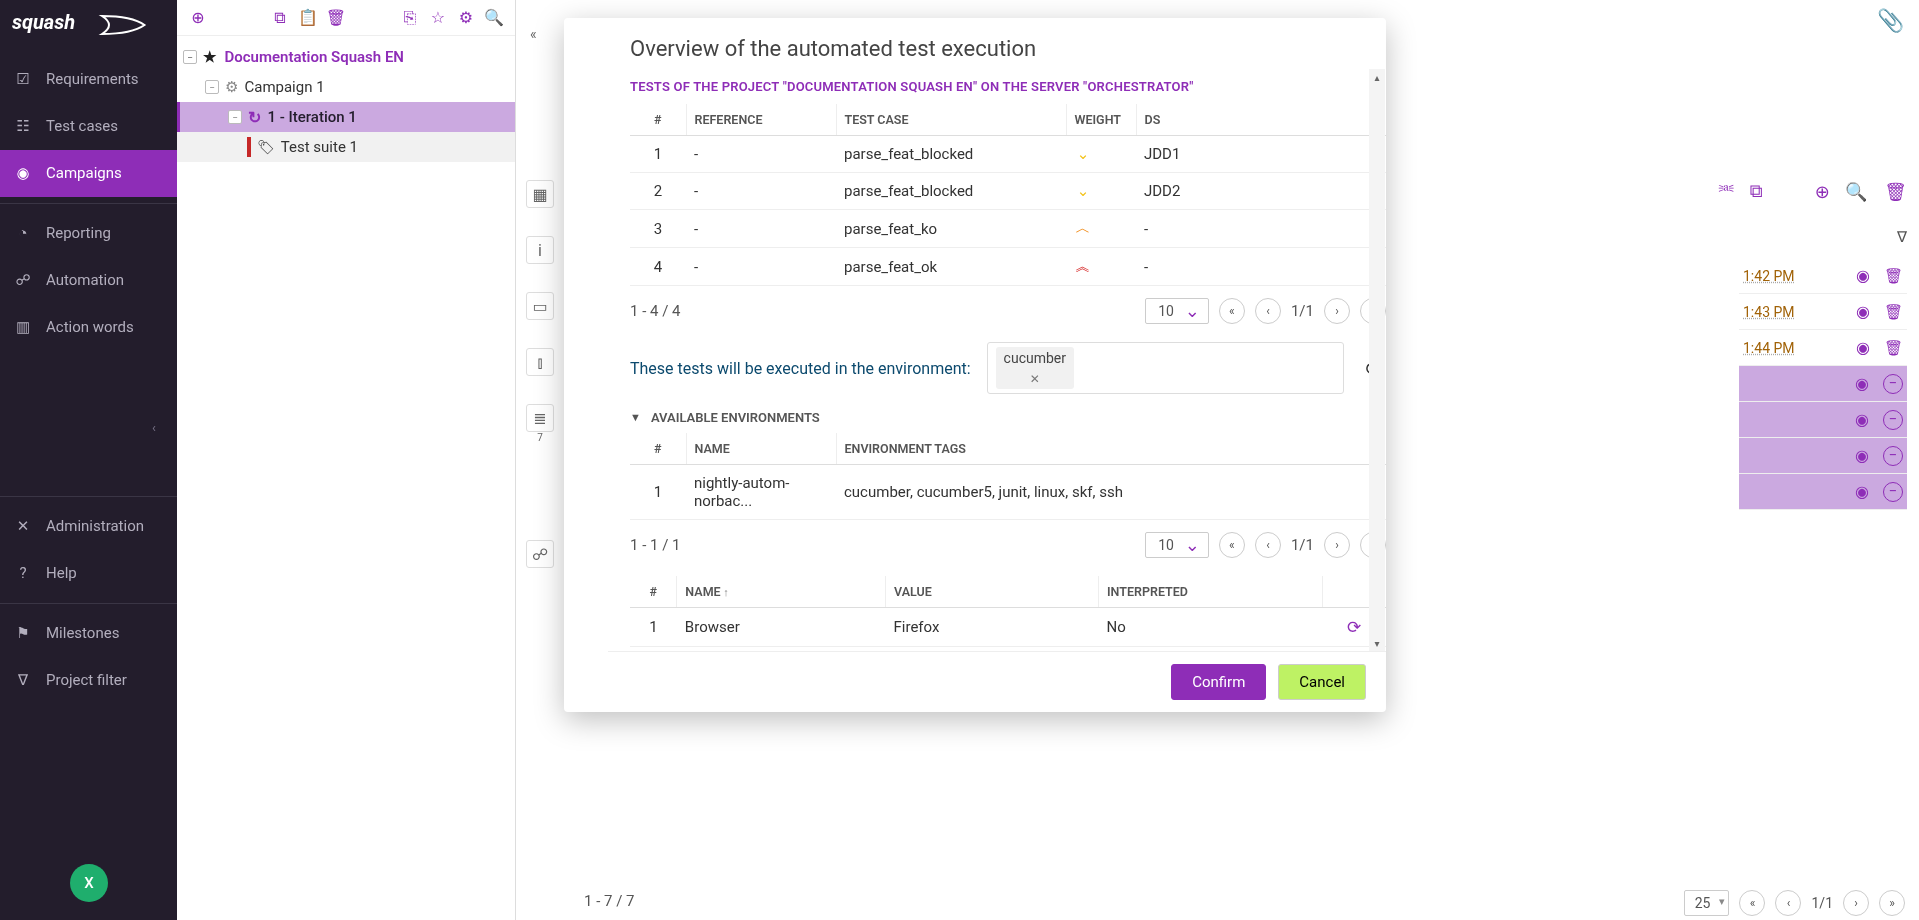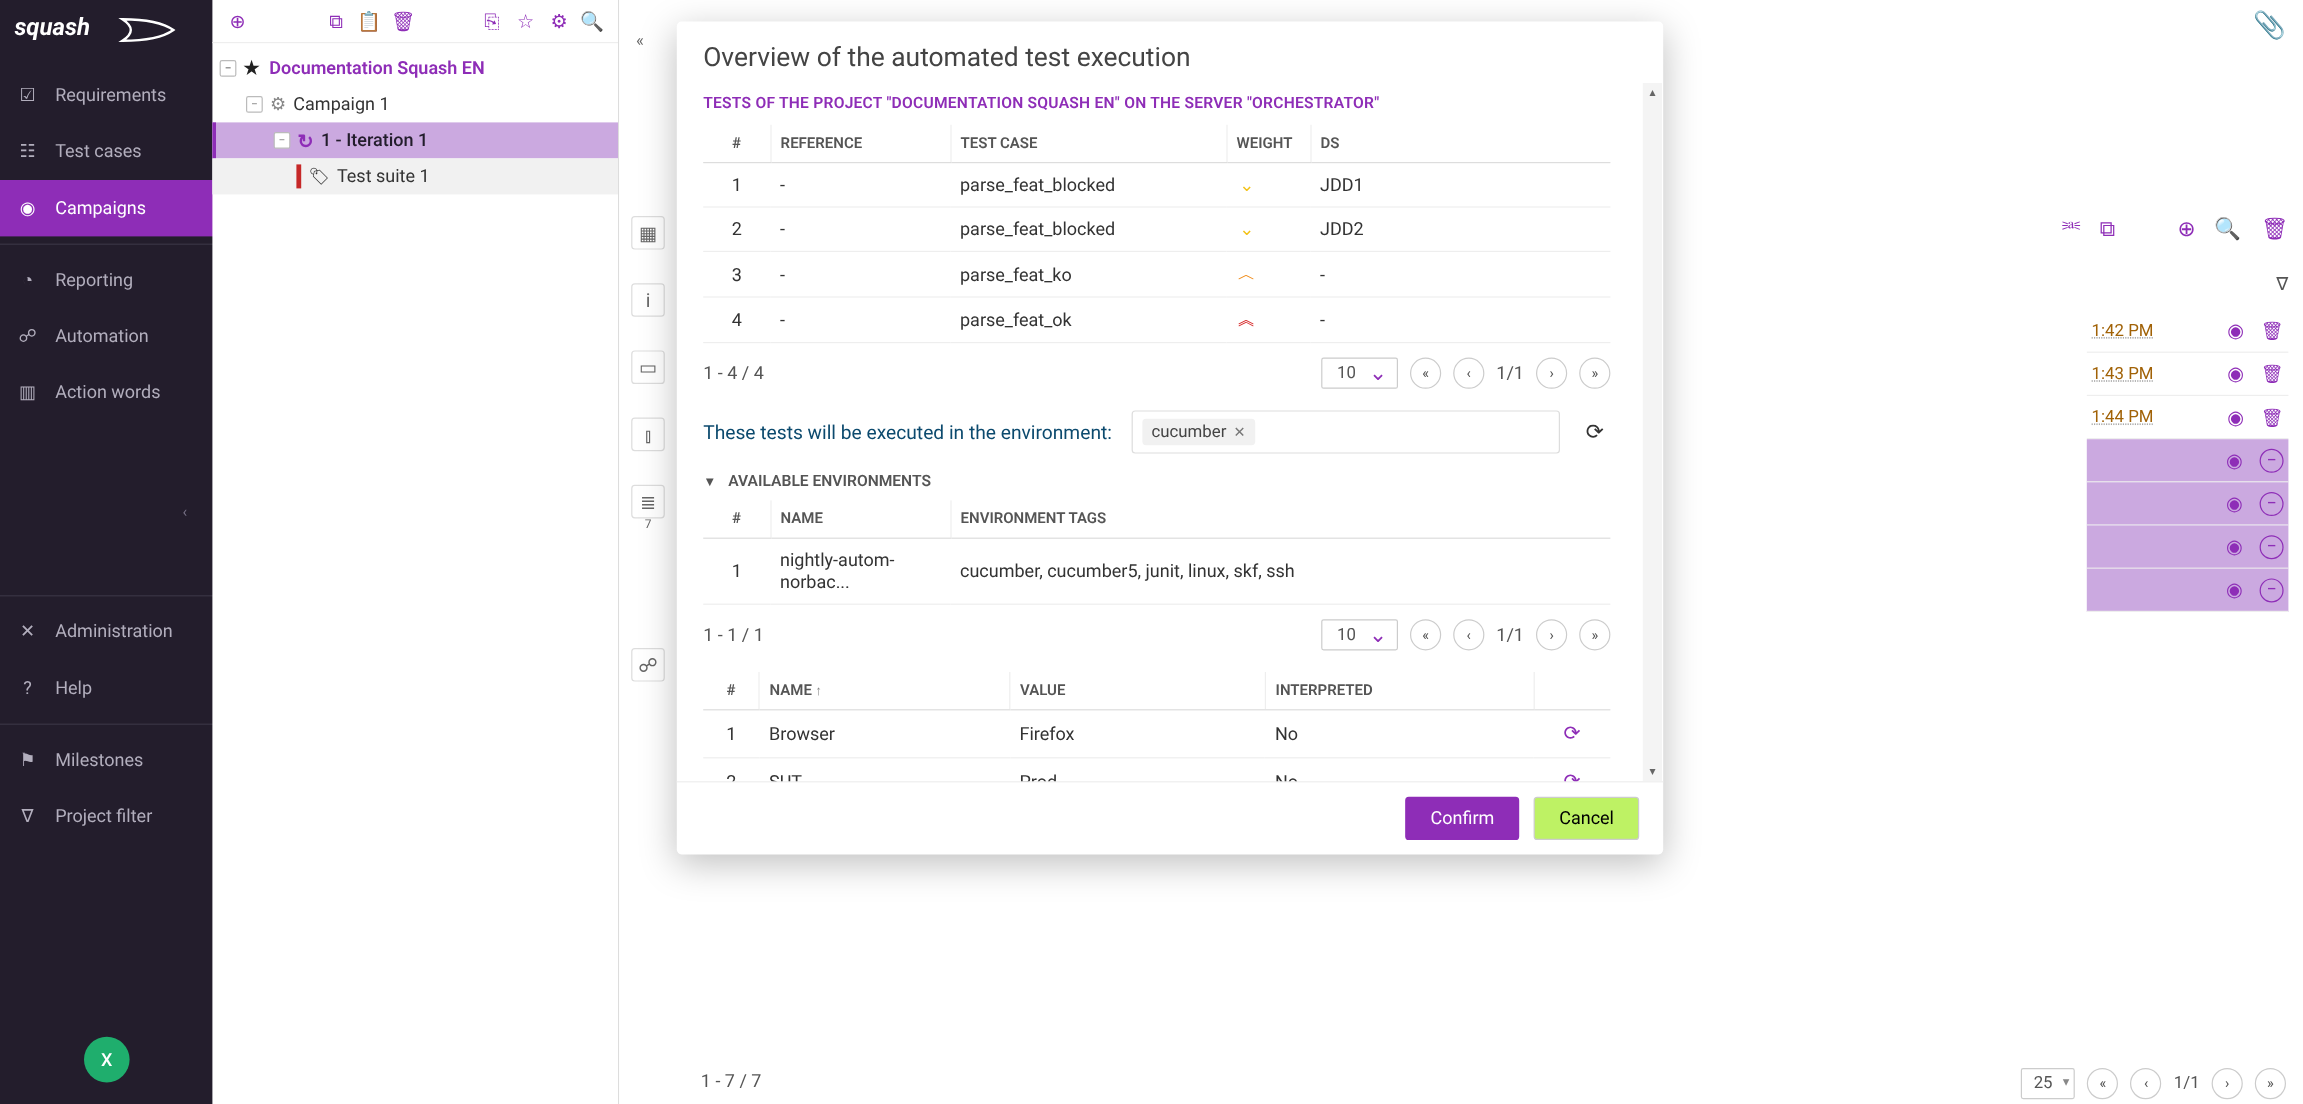--- a/index.html
+++ b/index.html
@@ -54,21 +54,21 @@
   .time-row .trash { color: #8e2db7; cursor: pointer; font-size: 15px; }
   .time-row .minus { width: 20px; height: 20px; border: 1.5px solid #8e2db7; border-radius: 50%; display: inline-flex; align-items: center; justify-content: center; color: #8e2db7; font-size: 15px; line-height: 1; cursor: pointer; }
 
   .footer-pager { position: absolute; right: 14px; bottom: 4px; display: flex; align-items: center; gap: 10px; font-size: 14px; color: #555; }
   .footer-pager .sel { border: 1px solid #ccc; padding: 4px 18px 4px 10px; border-radius: 2px; position: relative; font-size: 14px; cursor: pointer; }
   .footer-pager .sel::after { content: "▾"; position: absolute; right: 4px; top: 4px; font-size: 11px; color: #888; }
   .pg-btn { width: 26px; height: 26px; border: 1px solid #ccc; border-radius: 50%; display: inline-flex; align-items: center; justify-content: center; font-size: 12px; cursor: pointer; color: #555; }
   .footer-range { position: absolute; left: 68px; bottom: 10px; font-size: 15px; color: #555; }
 
   
-  .modal { position: absolute; left: 564px; top: 18px; width: 822px; height: 694px; background: #fff; border-radius: 4px; box-shadow: 0 8px 30px rgba(0,0,0,0.25); display: flex; flex-direction: column; }
+  .modal { position: absolute; left: 564px; top: 18px; width: 822px; height: 694px; background: #fff; border-radius: 4px; box-shadow: 0 8px 30px rgba(0,0,0,0.25); display: flex; flex-direction: column; padding-left: 44px; }
   .modal-title { font-size: 22px; color: #444; padding: 18px 22px 8px; }
   .modal-body { flex: 1; overflow: hidden; position: relative; padding: 0 6px 0 22px; }
   .modal-scroll { position: absolute; right: 1px; top: 0; bottom: 0; width: 16px; background: #f4f4f4; }
   .modal-scroll .up, .modal-scroll .down { position: absolute; left: 0; width: 16px; height: 16px; display: flex; align-items: center; justify-content: center; font-size: 10px; color: #666; cursor: pointer; }
   .modal-scroll .up { top: 0; } .modal-scroll .down { bottom: 0; }
   .section-title { color: #8e2db7; font-size: 13px; font-weight: 600; letter-spacing: 0.2px; margin: 10px 0 10px; }
   .tbl { width: 756px; border-collapse: collapse; }
   .tbl th { text-align: left; font-size: 12.5px; color: #555; font-weight: 600; padding: 8px 8px; border-bottom: 1px solid #ddd; border-left: 1px solid #eee; }
   .tbl th:first-child { border-left: none; text-align: center; width: 56px; }
   .tbl td { font-size: 15px; color: #333; padding: 9px 8px; border-bottom: 1px solid #eee; }
@@ -76,21 +76,21 @@
   .weight-ico { display: inline-block; width: 18px; text-align: center; }
   .w-low { color: #f3c217; } .w-med { color: #f08b18; } .w-high { color: #d62828; }
   .pager-row { display: flex; align-items: center; justify-content: space-between; width: 756px; margin: 12px 0 18px; font-size: 15px; color: #555; }
   .pager-row .right { display: flex; align-items: center; gap: 10px; }
   .pg-dd { border: 1px solid #ccc; padding: 4px 34px 4px 12px; border-radius: 2px; position: relative; font-size: 14px; cursor: pointer; }
   .pg-dd::after { content: "⌄"; color: #8e2db7; position: absolute; right: 8px; top: 1px; font-size: 18px; }
 
   .env-row { display: flex; align-items: center; gap: 16px; width: 756px; margin-bottom: 16px; }
   .env-label { color: #0c4a6e; font-size: 16px; }
   .env-input { flex: 1; border: 1px solid #ddd; border-radius: 3px; min-height: 36px; display: flex; align-items: center; padding: 4px 8px; gap: 6px; }
-  .tag-chip { background: #f1f1f1; border-radius: 3px; padding: 3px 8px; font-size: 14px; color: #444; display: inline-flex; align-items: center; gap: 6px; }
+  .tag-chip { background: #f1f1f1; border-radius: 3px; padding: 3px 8px; font-size: 14px; color: #444; display: inline-flex; align-items: center; gap: 6px; flex-direction: column; }
   .tag-chip .x { cursor: pointer; color: #777; font-size: 12px; }
   .refresh-btn { width: 26px; height: 26px; display: flex; align-items: center; justify-content: center; color: #333; cursor: pointer; font-size: 18px; }
 
   .collapse-hdr { display: flex; align-items: center; gap: 10px; color: #555; font-size: 13px; font-weight: 600; cursor: pointer; margin-bottom: 8px; }
   .collapse-hdr .tri { font-size: 11px; }
 
   .params th.sort::after { content: " ↑"; font-size: 11px; color: #888; }
   .params .sync { color: #8e2db7; cursor: pointer; font-size: 17px; text-align: center; }
 
   .modal-footer { border-top: 1px solid #eee; padding: 12px 20px; display: flex; justify-content: flex-end; gap: 12px; }

